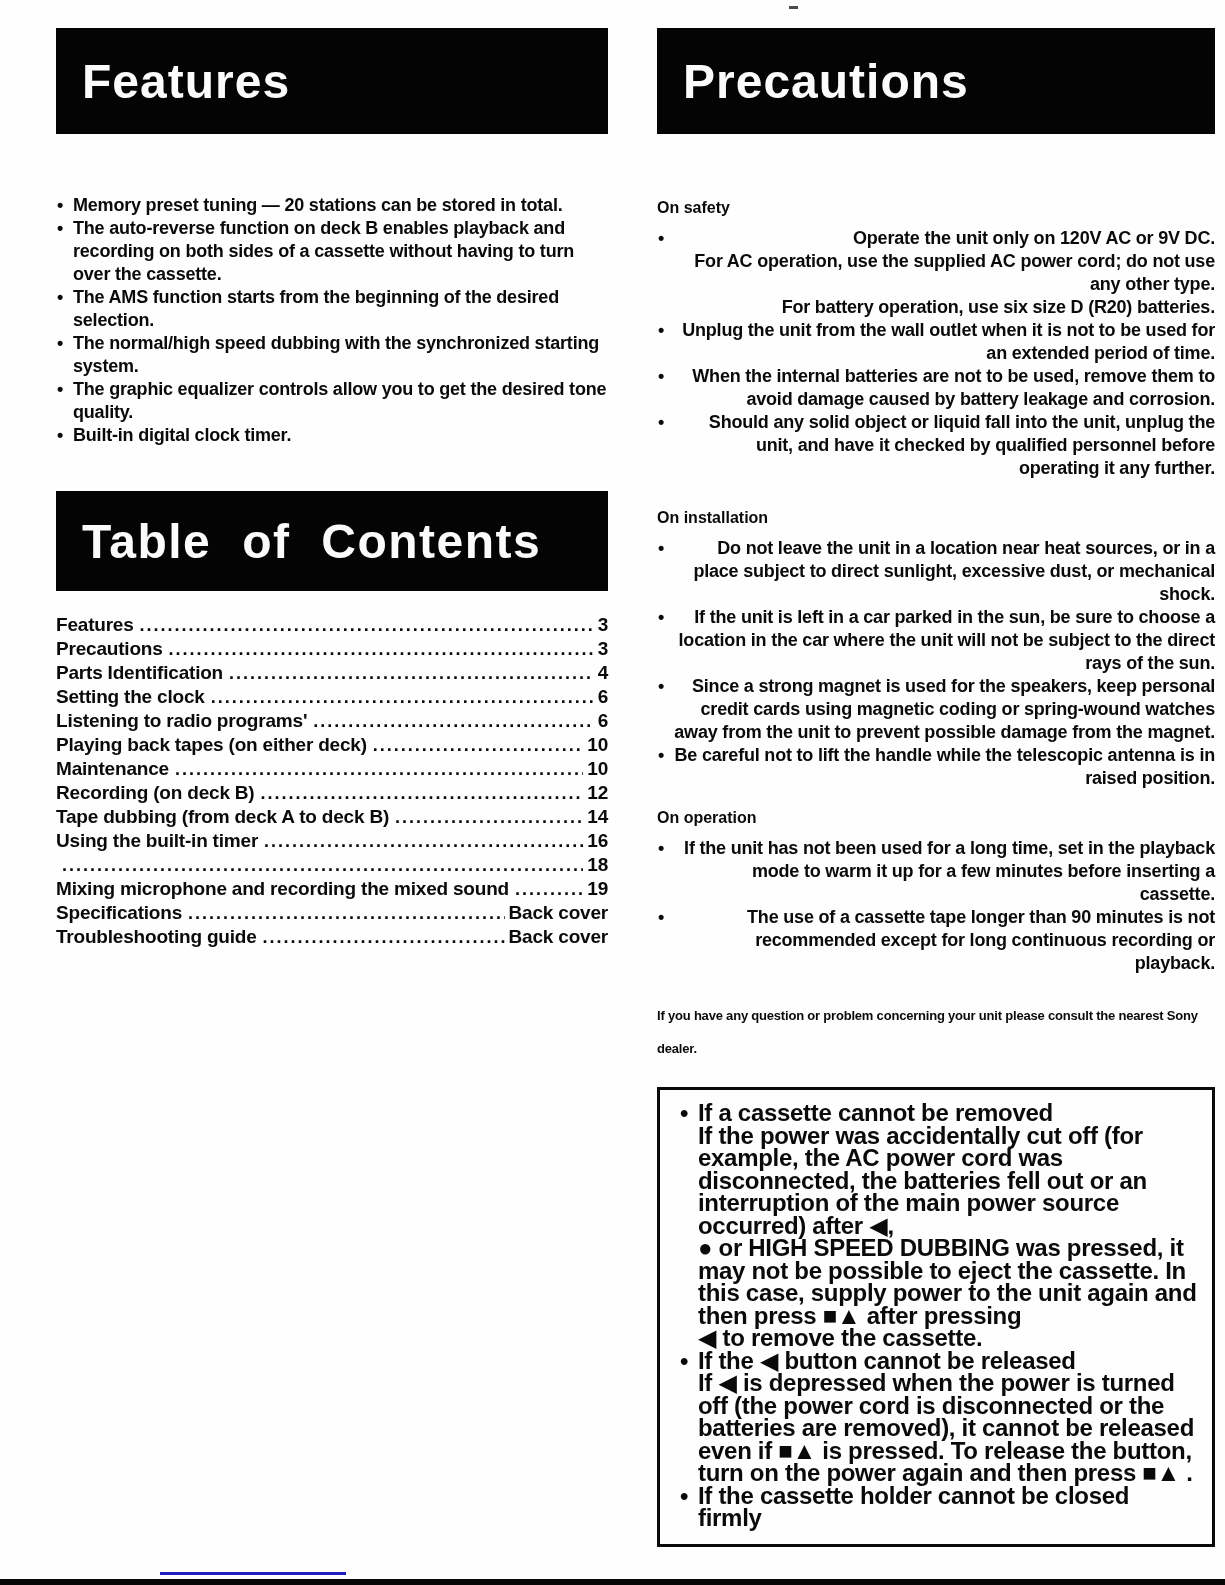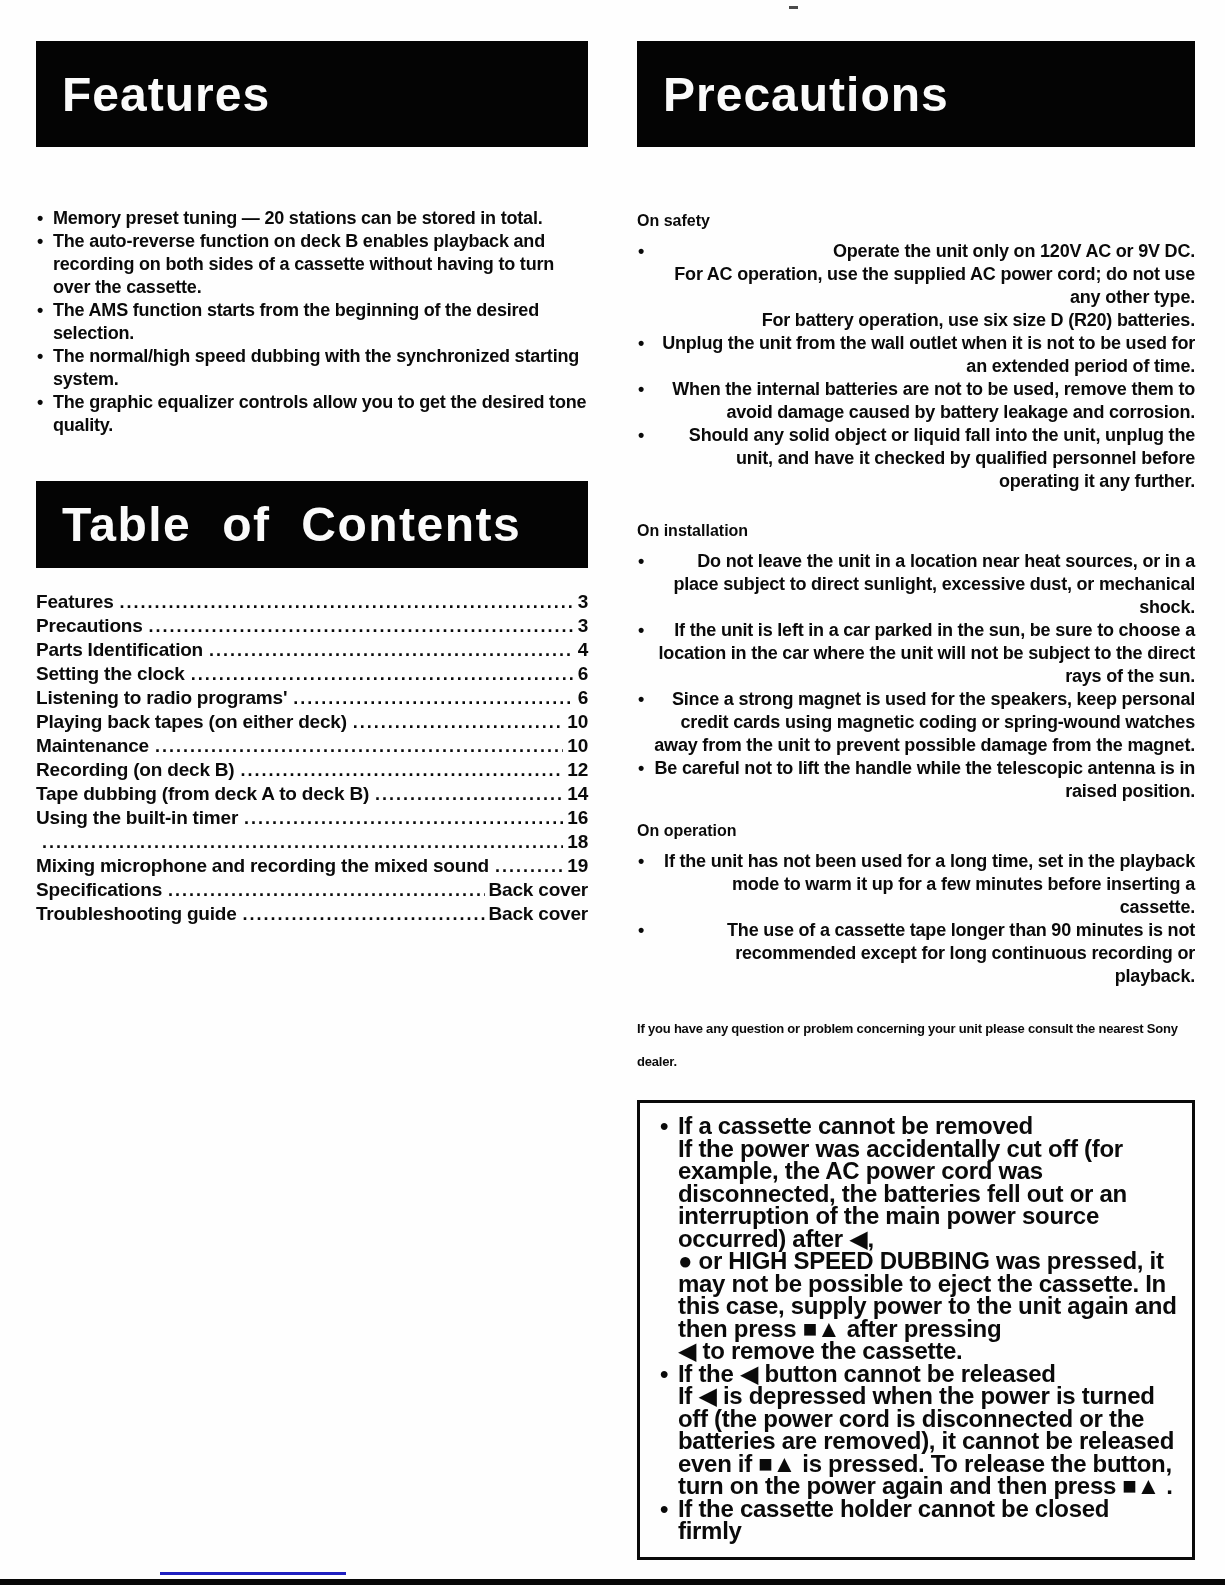--- a/index.html
+++ b/index.html
@@ -2,30 +2,30 @@
 <html><head>
 <meta charset="utf-8">
 <style>
   html,body { margin:0; padding:0; background:#ffffff; }
   .page {
     position:relative; width:1225px; height:1585px; margin:0 auto;
     background:#fefefe; overflow:hidden;
     font-family:"Liberation Sans","DejaVu Sans",sans-serif;
     font-weight:700; color:#0a0a0a;
   }
-  .col { position:absolute; top:41px; }
+  .col { position:absolute; top:28px;margin-left:20px; }
   .col-left  { left:36px;  width:552px; }
   .col-right { left:637px; width:558px; }
 
   .banner {
     background:#040404; color:#fbfbfb; height:106px;
     display:flex; align-items:center; padding-left:26px;
     font-size:48px; letter-spacing:1px; box-sizing:border-box;
   }
-  .banner.toc-banner { height:87px; margin-top:44px; word-spacing:16px; letter-spacing:1.5px; }
+  .banner.toc-banner { height:100px; margin-top:44px; word-spacing:16px; letter-spacing:1.5px; }
 
   .bullets { list-style:none; margin:0; padding:0; font-size:18px; line-height:23px; letter-spacing:-0.2px; }
   .bullets li { position:relative; padding-left:17px; white-space:pre-line; }
   .bullets li::before { content:"\2022"; position:absolute; left:1px; top:0; }
   .features-list { margin-top:60px; }
 
   .toc { margin-top:22px; font-size:19px; line-height:23px; letter-spacing:-0.2px; }
   .toc-row { display:flex; align-items:baseline; }
   .toc-title { white-space:nowrap; }
   .toc-dots { flex:1 1 auto; overflow:hidden; margin:0 4px 0 6px; white-space:nowrap; }
@@ -69,20 +69,21 @@
     <div class="banner">
       <span>Features</span>
     </div>
 
     <ul class="bullets features-list">
       <li>Memory preset tuning — 20 stations can be stored in total.</li>
       <li>The auto-reverse function on deck B enables playback and recording on both sides of a cassette without having to turn over the cassette.</li>
       <li>The AMS function starts from the beginning of the desired selection.</li>
       <li>The normal/high speed dubbing with the synchronized starting system.</li>
       <li>The graphic equalizer controls allow you to get the desired tone quality.</li>
+      <li>Built-in digital clock timer.</li>
     </ul>
 
     <div class="banner toc-banner">
       <span>Table of Contents</span>
     </div>
 
     <div class="toc">
       <div class="toc-row">
         <span class="toc-title">Features</span>
         <span class="toc-dots"></span>

